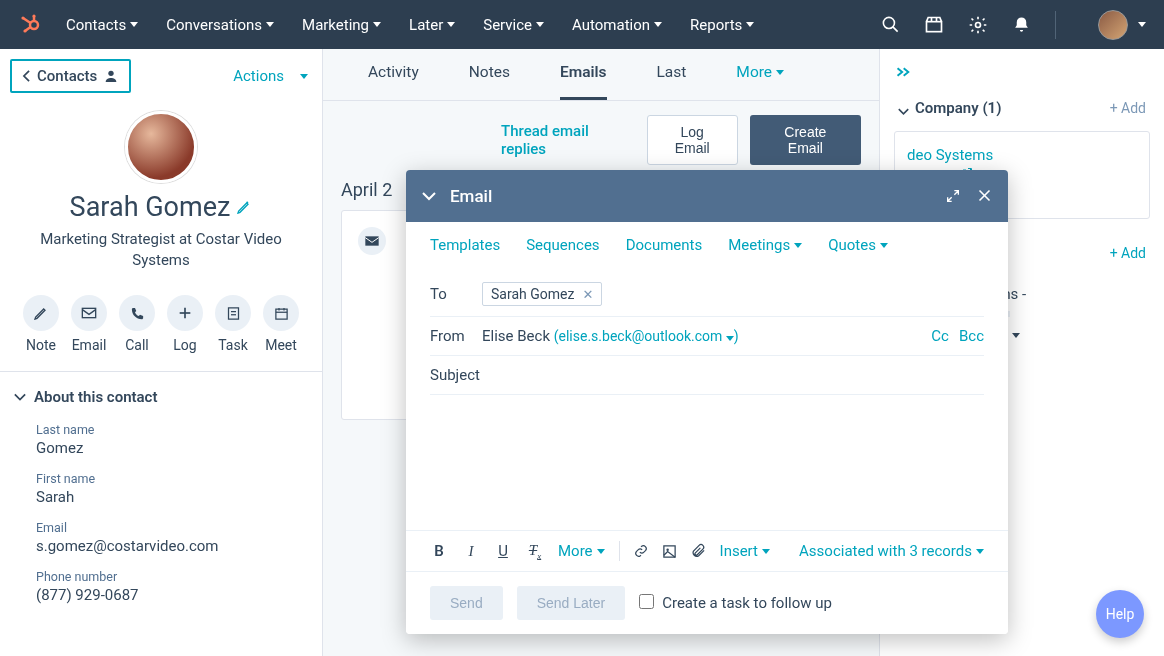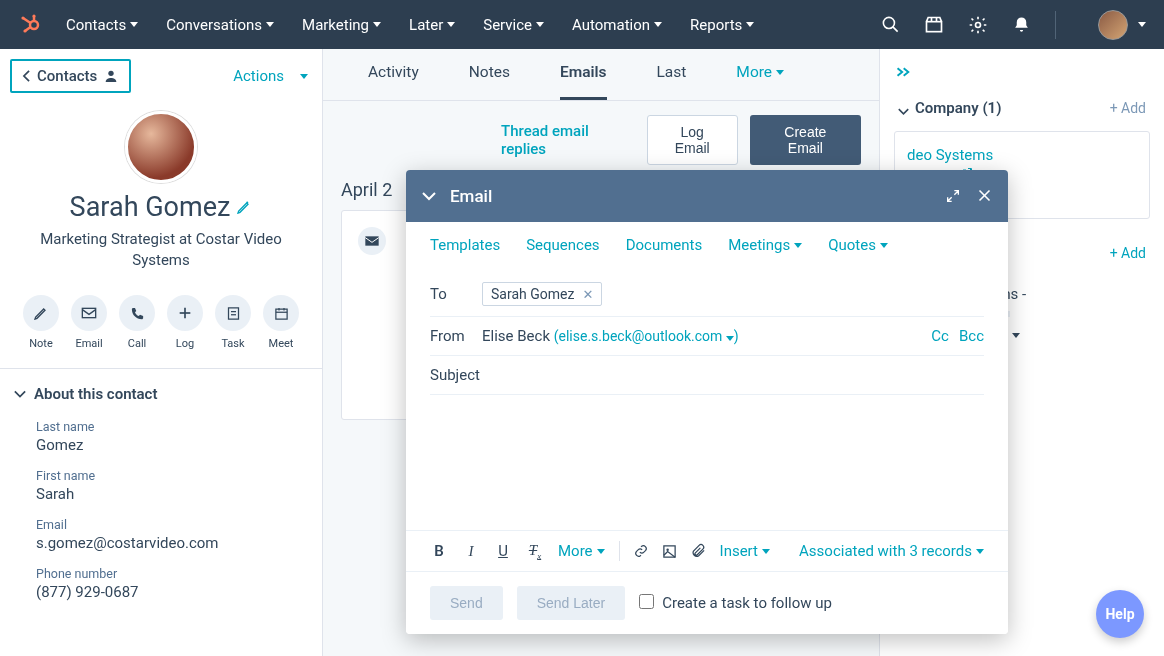--- a/index.html
+++ b/index.html
@@ -27,21 +27,21 @@
 .left-top-row { display:flex; align-items:center; justify-content:space-between; padding-right:14px;}
 
 .contact-hero { text-align: center; padding: 8px 20px 14px; }
 .contact-avatar { width: 72px; height: 72px; border-radius: 50%; background: radial-gradient(circle at 35% 30%, #e6b89c, #8a3a2a 70%); margin: 0 auto 8px; border:3px solid #fff; box-shadow:0 0 0 1px #ddd;}
 .contact-name { font-size: 27px; font-weight: 400; color: #33475b; display:flex; align-items:center; justify-content:center; gap:6px;}
 .contact-sub { font-size: 15px; color: #33475b; margin-top: 6px; line-height:1.4;}
 
 .action-row { display: flex; justify-content: center; gap: 12px; padding: 10px 0 18px; border-bottom:1px solid #dfe3eb;}
 .action-btn { display: flex; flex-direction: column; align-items: center; gap: 6px; cursor: pointer; }
 .action-circle { width: 36px; height: 36px; border-radius: 50%; background: #eaf0f6; display: flex; align-items: center; justify-content: center; }
-.action-label { font-size: 11px; color: #33475b; }
+.action-label { font-size: 14px; color: #33475b; }
 
 .section-head { display:flex; align-items:center; gap:8px; padding:16px 14px 10px; font-weight:600; font-size:15px;}
 .field { padding: 6px 36px 8px; }
 .field-label { font-size: 12.5px; color: #516f90; margin-bottom:2px;}
 .field-value { font-size: 15px; color: #33475b; }
 
 
 .tabs { display:flex; gap:50px; padding:14px 30px 0 45px; border-bottom:1px solid #dfe3eb; background:#f5f8fa;}
 .tab { padding-bottom:16px; font-size:15.5px; color:#33475b; cursor:pointer; border-bottom:3px solid transparent;}
 .tab.active { font-weight:600; border-bottom-color:#33475b; }
@@ -91,21 +91,21 @@
 .tb-u{ text-decoration:underline; font-weight:normal;}
 .tb-sep { width:1px; height:20px; background:#dfe3eb;}
 .tb-more { color:#00a4bd; display:flex; align-items:center; gap:4px; cursor:pointer;}
 .assoc { margin-left:auto; color:#00a4bd; cursor:pointer; display:flex; align-items:center; gap:4px;}
 .compose-foot { display:flex; align-items:center; gap:14px; padding:14px 24px; border-top:1px solid #eaf0f6; background:#fff;}
 .btn-send { background:#eaf0f6; color:#99acc2; border:none; padding:9px 20px; font-size:14px; border-radius:3px; cursor:not-allowed;}
 .task-check { display:flex; align-items:flex-start; gap:8px; font-size:15px; color:#33475b;}
 .task-check input { width:15px; height:15px;}
 
 
-.help { position:absolute; right:20px; bottom:18px; width:48px; height:48px; border-radius:50%; background:#7c98ff; color:#fff; display:flex; align-items:center; justify-content:center; font-size:14px; font-weight:700; cursor:pointer; box-shadow:0 4px 10px rgba(0,0,0,0.2);text-align:right;}
+.help { position:absolute; right:20px; bottom:18px; width:48px; height:48px; border-radius:50%; background:#7c98ff; color:#fff; display:flex; align-items:center; justify-content:center; font-size:14px; font-weight:400; cursor:pointer; box-shadow:0 4px 10px rgba(0,0,0,0.2);text-align:right;}
 
 .caret { display:inline-block; width:0; height:0; border-left:4px solid transparent; border-right:4px solid transparent; border-top:5px solid currentColor;}
 .caret-teal{ border-top-color:#00a4bd;}
 svg { display:block; }
 </style>
 </head>
 <body>
 
 <div class="topnav">
   <div class="logo">

